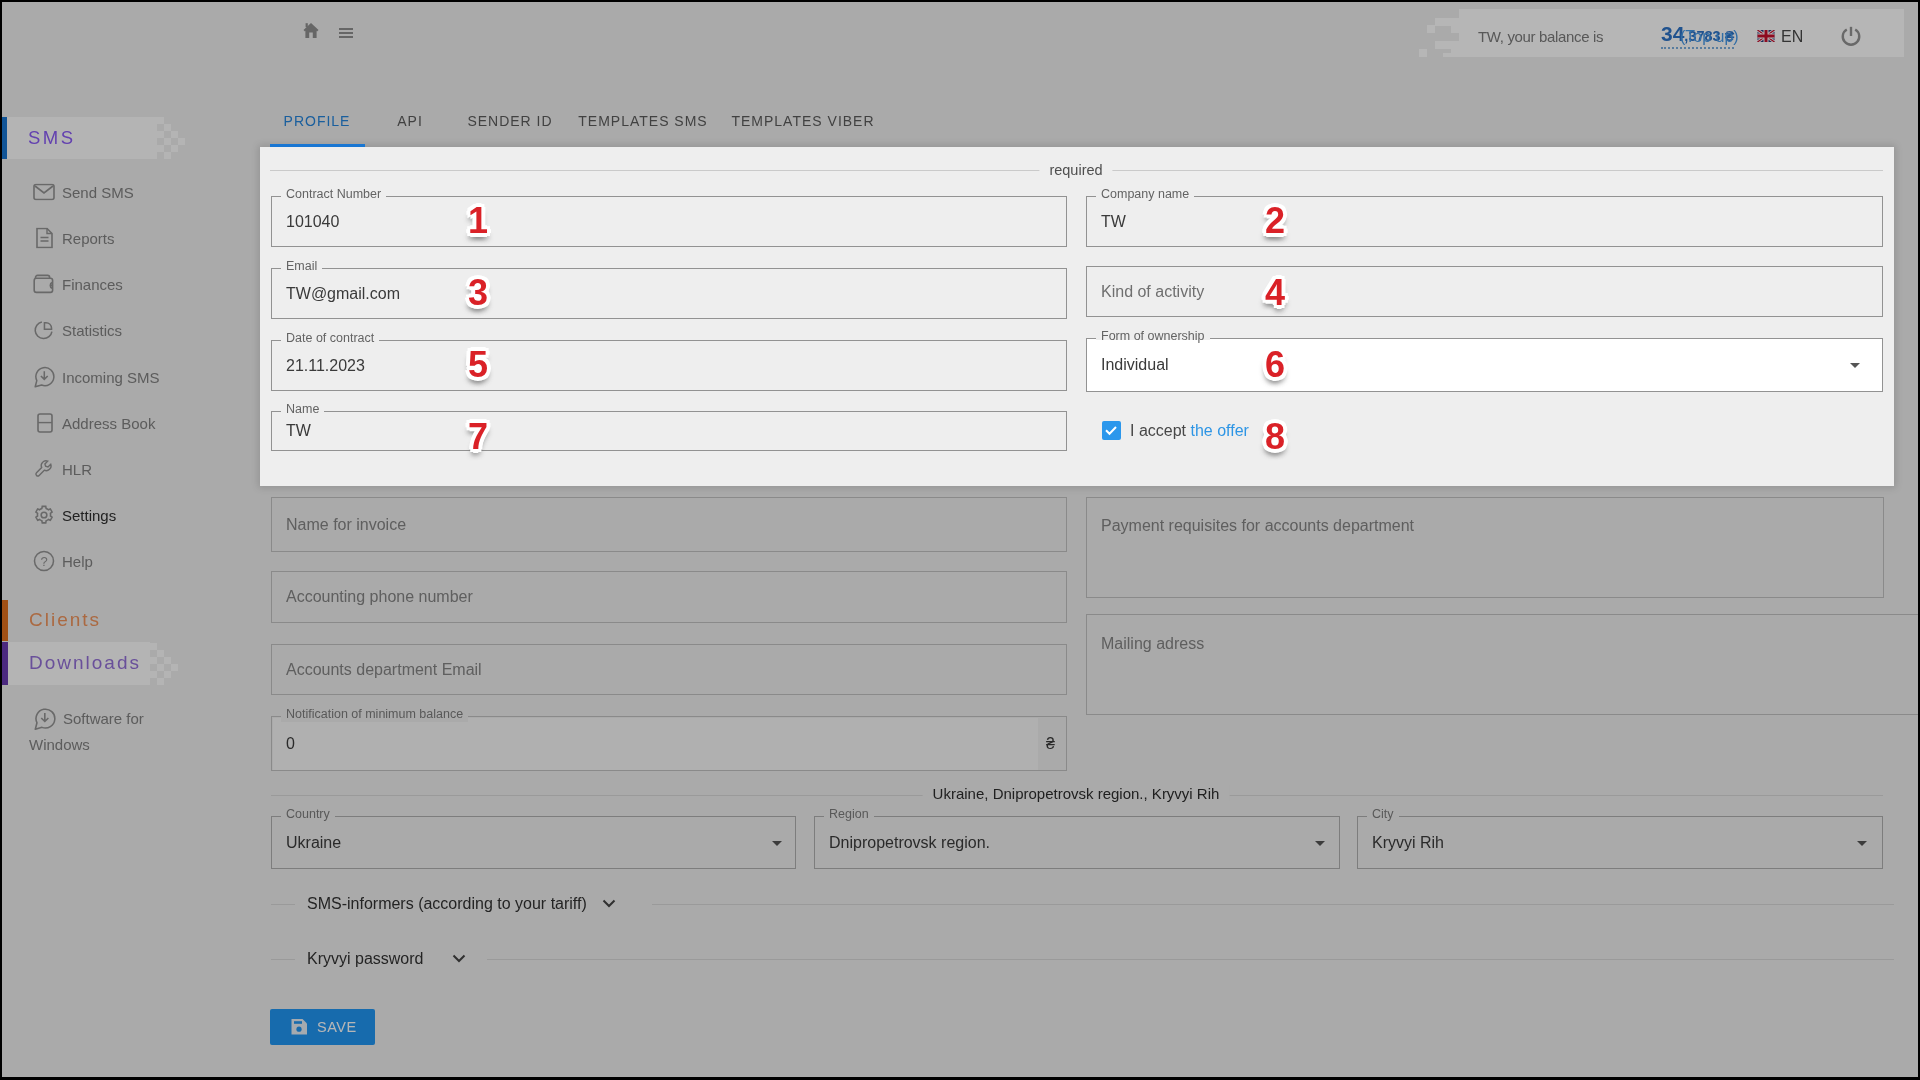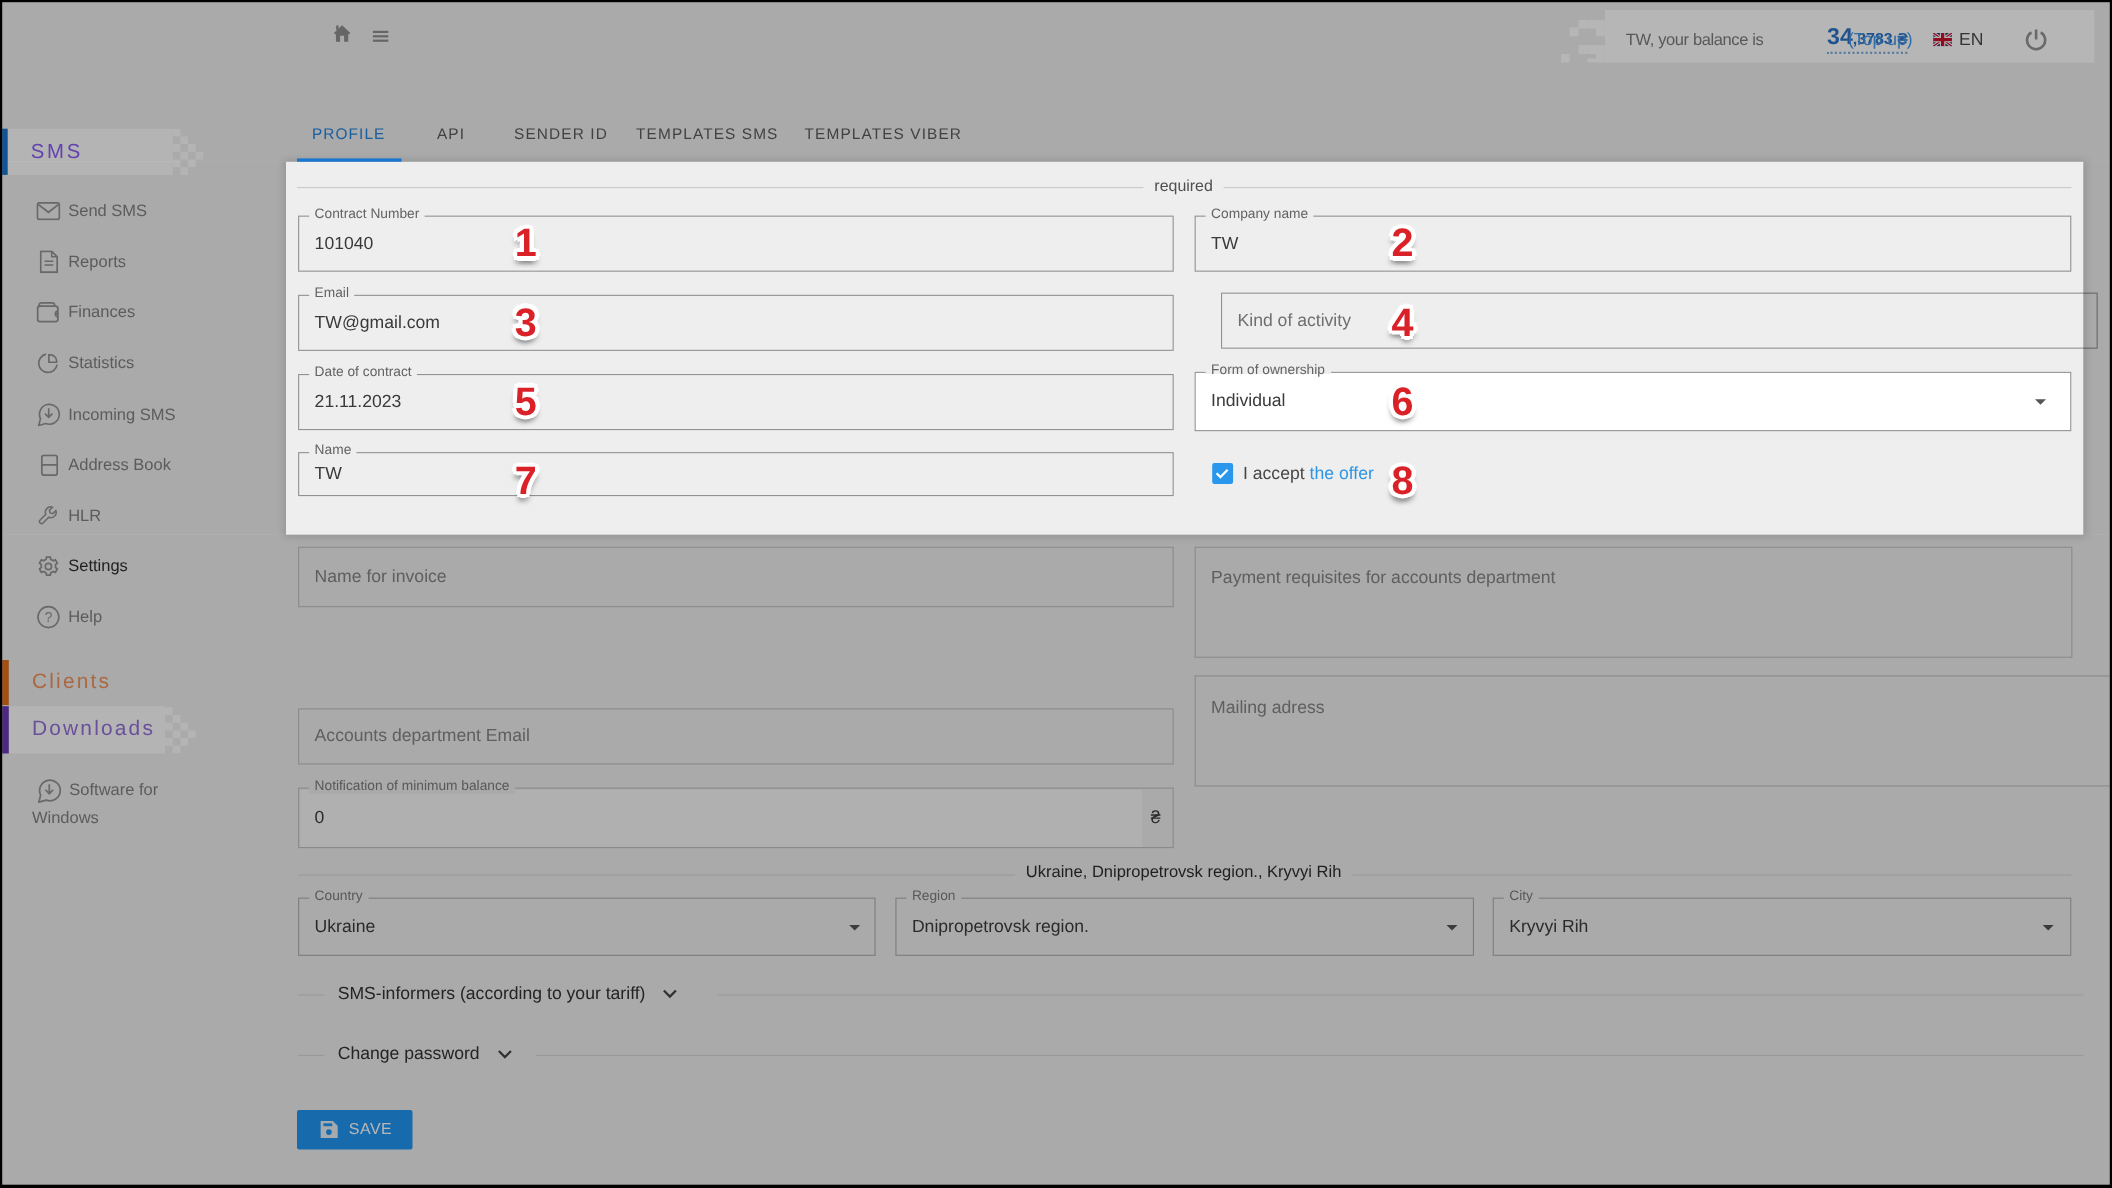--- a/index.html
+++ b/index.html
@@ -196,21 +196,21 @@
 </div>
 <div class="fld" style="left:1086px;top:196px;width:797px;height:51px;">
  <span class="lb">Company name</span>
       <span class="vl">TW</span>
 </div>
 
 <div class="fld" style="left:271px;top:268px;width:796px;height:51px;">
  <span class="lb">Email</span>
       <span class="vl">TW@gmail.com</span>
 </div>
-<div class="fld" style="left:1086px;top:266px;width:797px;height:51px;margin-left:24px;">
+<div class="fld" style="left:1086px;top:266px;width:797px;height:51px;">
  <span class="ph">Kind of activity</span>
 </div>
 
 <div class="fld" style="left:271px;top:340px;width:796px;height:51px;">
  <span class="lb">Date of contract</span>
       <span class="vl">21.11.2023</span>
 </div>
 <div class="fld" style="left:1086px;top:338px;width:797px;height:54px;background:#fff;">
  <span class="lb" style="background:linear-gradient(to bottom,#eeeeee 72%,#ffffff 72%);">Form of ownership</span>
       <span class="vl">Individual</span>
@@ -237,20 +237,23 @@
 <div class="num" style="left:1275px;top:365px;">6</div>
 <div class="num" style="left:478px;top:437px;">7</div>
 <div class="num" style="left:1275px;top:437px;">8</div>
 
 <div class="fld2" style="left:271px;top:497px;width:796px;height:55px;">
  <span class="ph phd">Name for invoice</span>
 </div>
 <div class="fld2" style="left:1086px;top:497px;width:798px;height:101px;">
  <span class="ph phd" style="top:28px;">Payment requisites for accounts department</span>
 </div>
+<div class="fld2" style="left:271px;top:571px;width:796px;height:52px;">
+ <span class="ph phd">Accounting phone number</span>
+</div>
 <div class="fld2" style="left:1086px;top:614px;width:962px;height:101px;">
  <span class="ph phd" style="top:29px;">Mailing adress</span>
 </div>
 <div class="fld2" style="left:271px;top:644px;width:796px;height:51px;">
  <span class="ph phd">Accounts department Email</span>
 </div>
 <div class="fld2" style="left:271px;top:716px;width:796px;height:55px;">
  <span class="lb lbd">Notification of minimum balance</span>
  <div style="position:absolute;left:1px;top:1px;width:765px;height:52px;background:#f7f7f7;"></div>
  <span class="vl vld">0</span>
@@ -277,21 +280,21 @@
 </div>
 
 <div class="hline" style="left:271px;top:904px;width:24px;background:#d8d8d8;"></div>
 <div class="abs" style="left:307px;top:904px;transform:translateY(-50%);font-size:16px;color:#333;">SMS-informers (according to your tariff)</div>
 <svg class="abs" style="left:602px;top:899px;" width="14" height="9" viewBox="0 0 14 9">
       <path d="M1.5 1.5 L7 7 L12.5 1.5" fill="none" stroke="#444" stroke-width="2"></path>
     </svg>
 <div class="hline" style="left:652px;top:904px;width:1242px;background:#d8d8d8;"></div>
 
 <div class="hline" style="left:271px;top:959px;width:24px;background:#d8d8d8;"></div>
-<div class="abs" style="left:307px;top:959px;transform:translateY(-50%);font-size:16px;color:#333;">Change password</div>
+<div class="abs" style="left:307px;top:959px;transform:translateY(-50%);font-size:16px;color:#333;">Kryvyi password</div>
 <svg class="abs" style="left:452px;top:954px;" width="14" height="9" viewBox="0 0 14 9">
       <path d="M1.5 1.5 L7 7 L12.5 1.5" fill="none" stroke="#444" stroke-width="2"></path>
     </svg>
 <div class="hline" style="left:487px;top:959px;width:1407px;background:#d8d8d8;"></div>
 
 <div class="abs" style="left:270px;top:1009px;width:105px;height:36px;background:#2196f3;border-radius:2px;">
  <svg style="position:absolute;left:20px;top:9px;" width="18" height="18" viewBox="0 0 18 18">
   <path d="M1.5 1 H12.5 L17 5.5 V16.5 H1.5 Z" fill="#e8eef5"></path>
   <rect x="4" y="3.2" width="8" height="2.6" fill="#2196f3"></rect>
   <circle cx="9" cy="11.2" r="2.6" fill="#2196f3"></circle>

